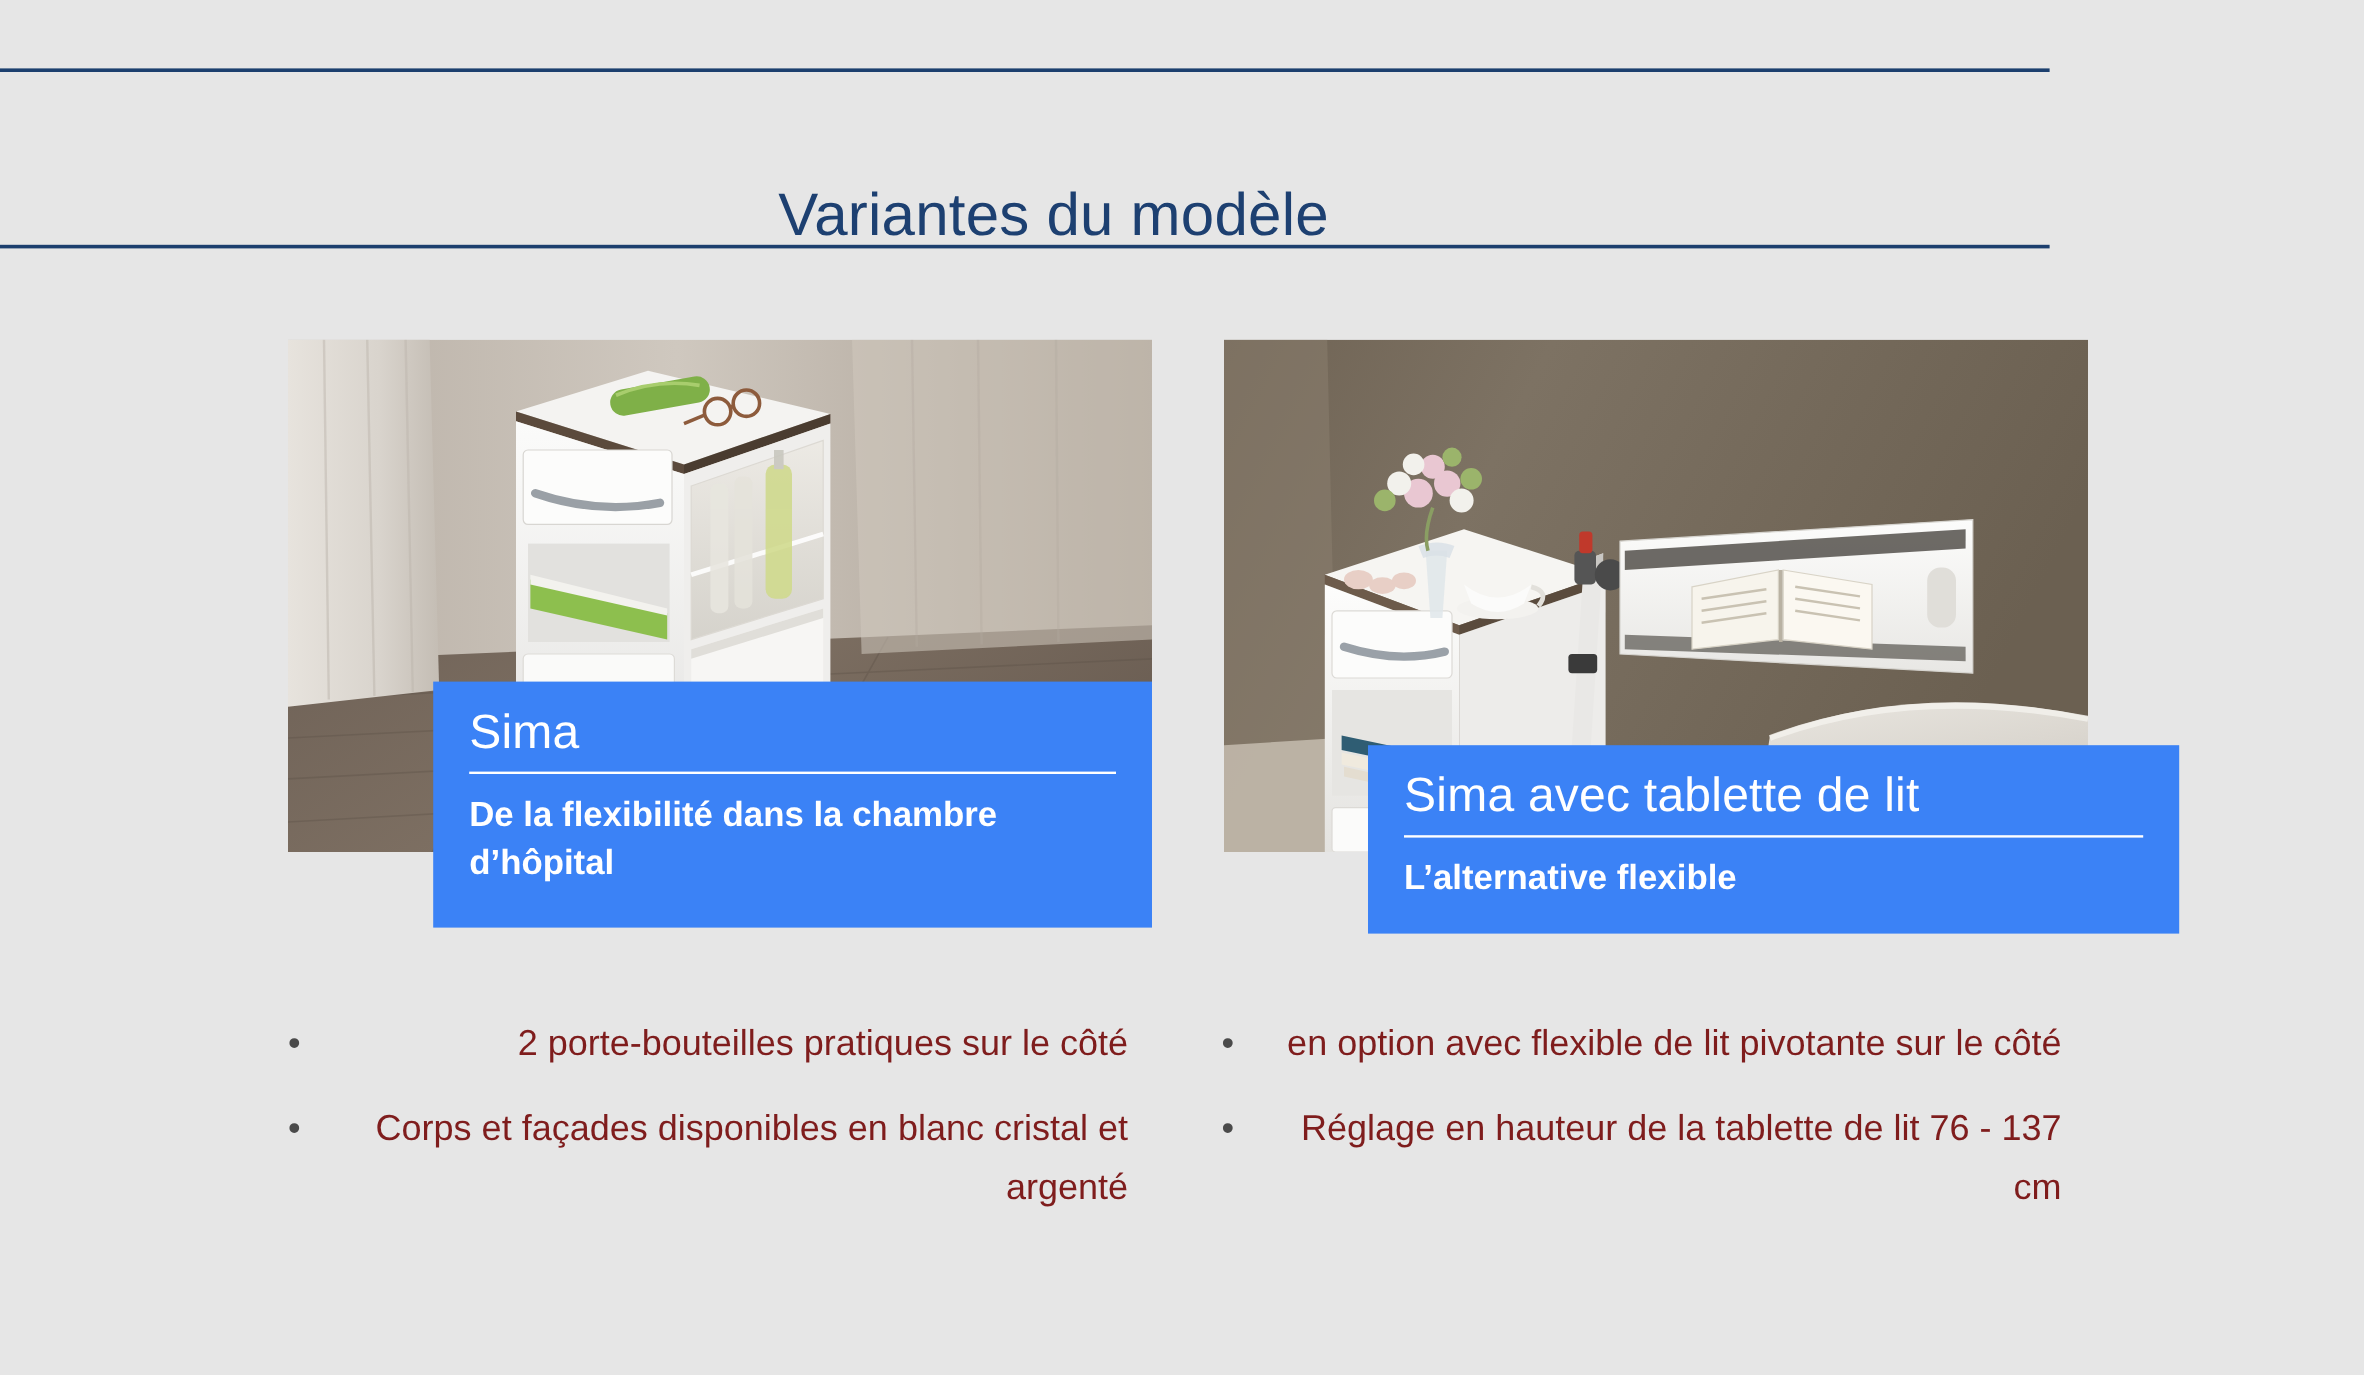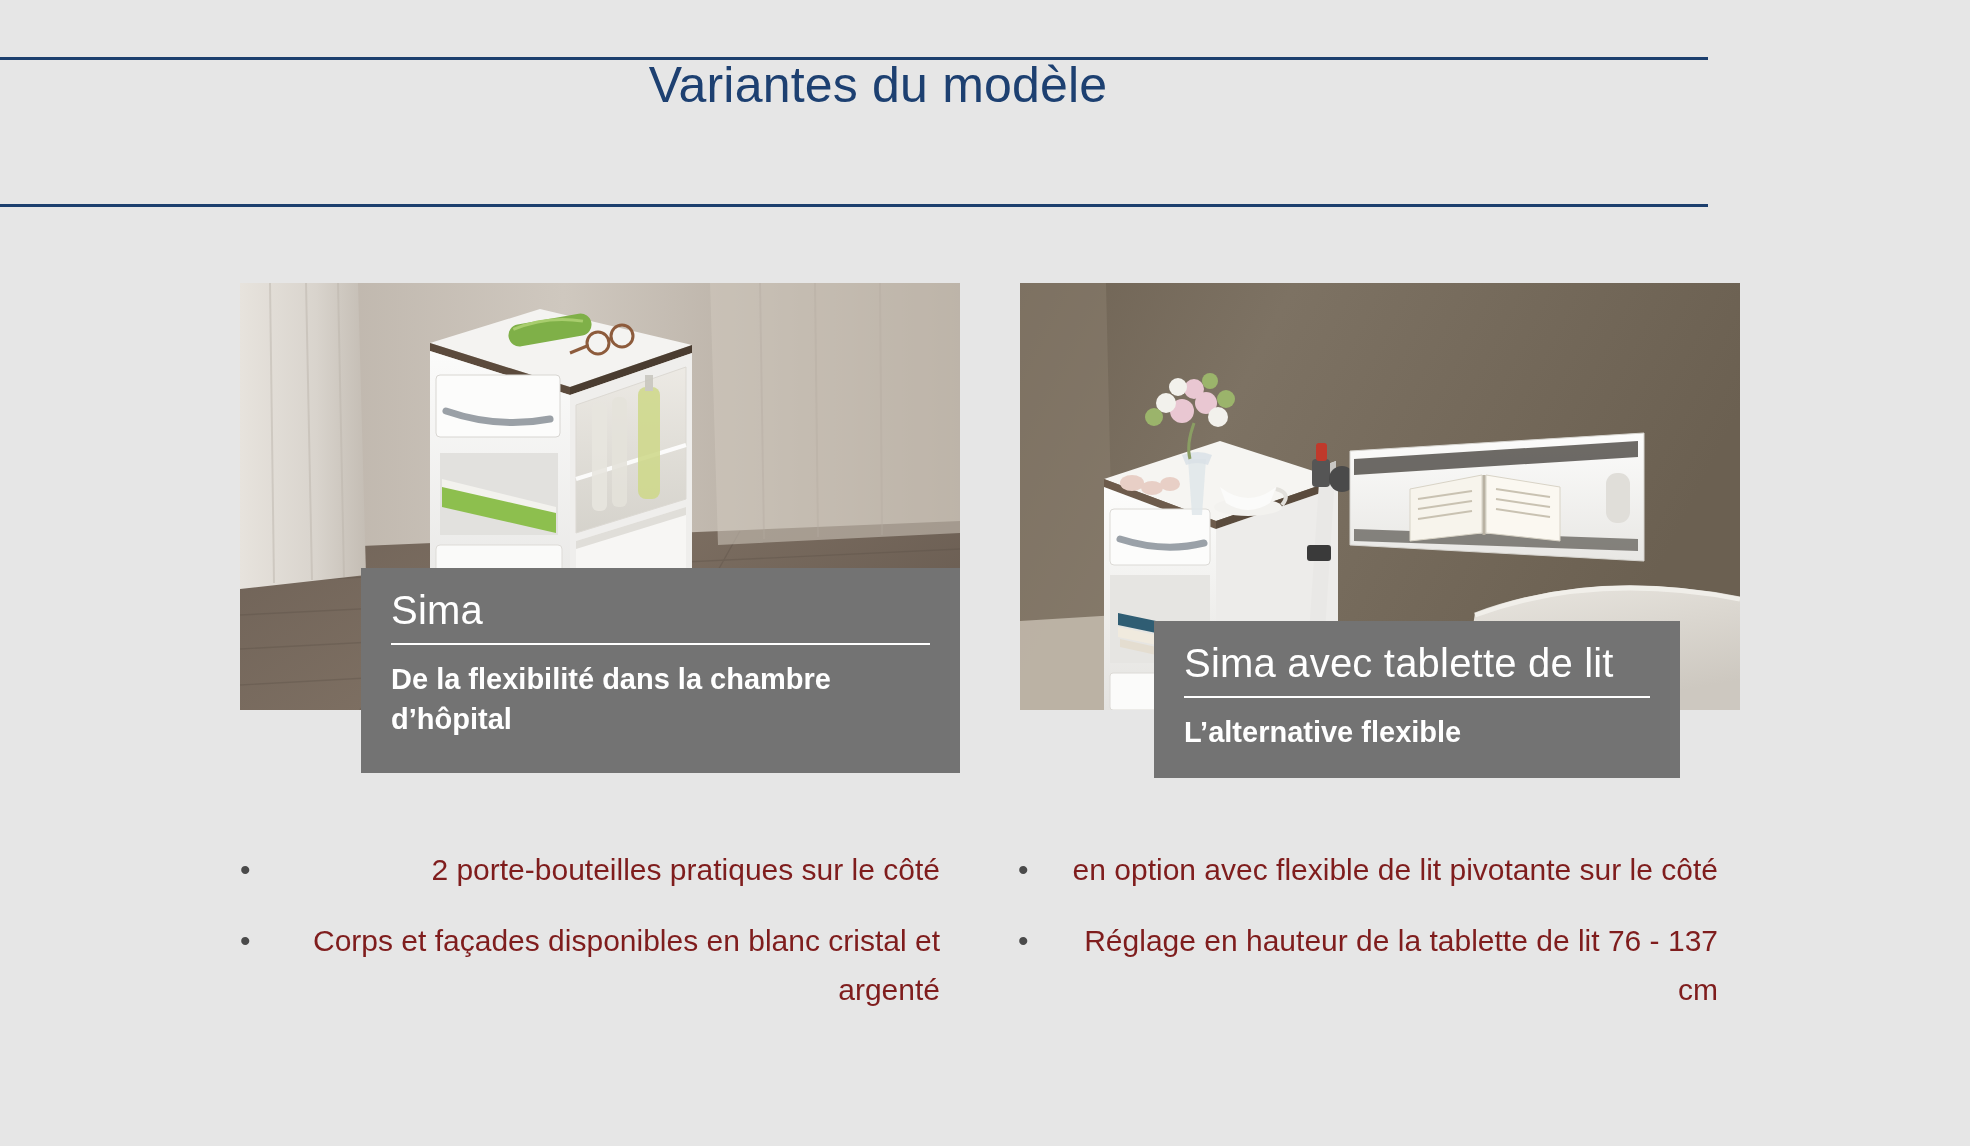--- a/index.html
+++ b/index.html
@@ -19,21 +19,21 @@
   .header-band {
     position: absolute;
     left: 0;
     top: 57px;
     width: 1708px;
     height: 150px;
     border-top: 3px solid #1c3f6e;
     border-bottom: 3px solid #1c3f6e;
     box-sizing: border-box;
     display: flex;
-    align-items: flex-start;
+    align-items: flex-end;
     justify-content: center;
     padding-left: 48px;
   }
   .page-title {
     font-size: 50px;
     font-weight: 300;
     color: #1d4071;
     letter-spacing: 0.2px;
     line-height: 1;
     white-space: nowrap;
@@ -59,34 +59,34 @@
     top: 0;
     left: 0;
     width: 720px;
     height: 427px;
     overflow: hidden;
   }
   .photo svg { display: block; width: 720px; height: 427px; }
 
   .caption {
     position: absolute;
-    background: #737373;
+    background: #3b82f6;
     box-sizing: border-box;
     padding: 20px 30px 26px 30px;
   }
   .caption-left {
     left: 121px;
     top: 285px;
     width: 599px;
     min-height: 205px;
   }
   .caption-right {
-    left: 134px;
+    left: 120px;
     top: 338px;
-    width: 526px;
+    width: 676px;
     min-height: 152px;
   }
   .caption-title {
     font-size: 40px;
     font-weight: 300;
     color: #ffffff;
     line-height: 1.12;
     letter-spacing: 0.2px;
     padding-bottom: 8px;
   }

